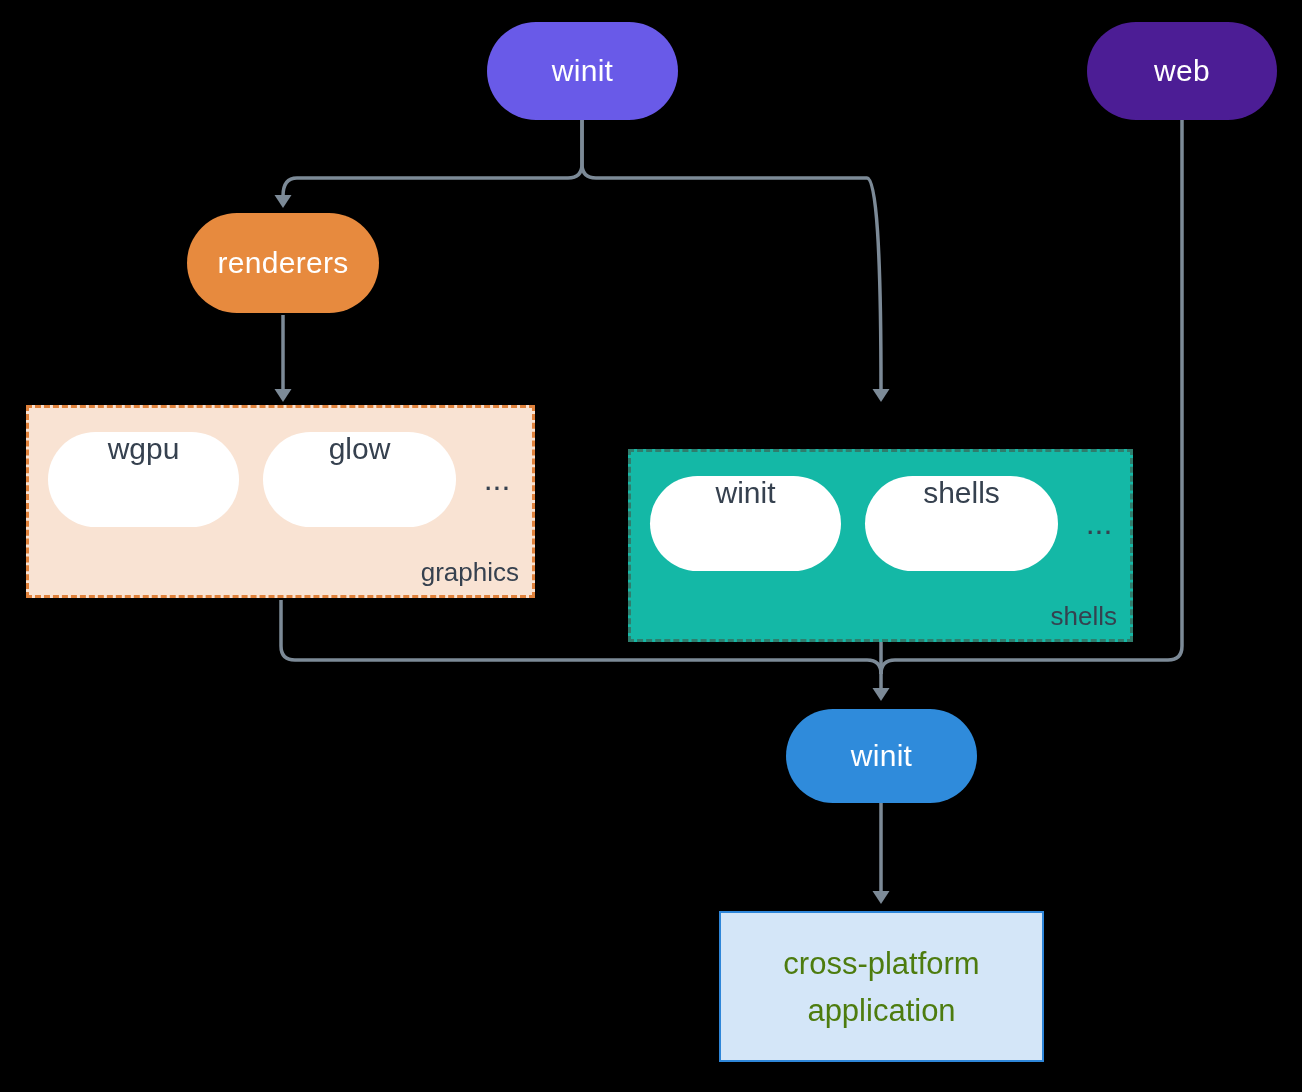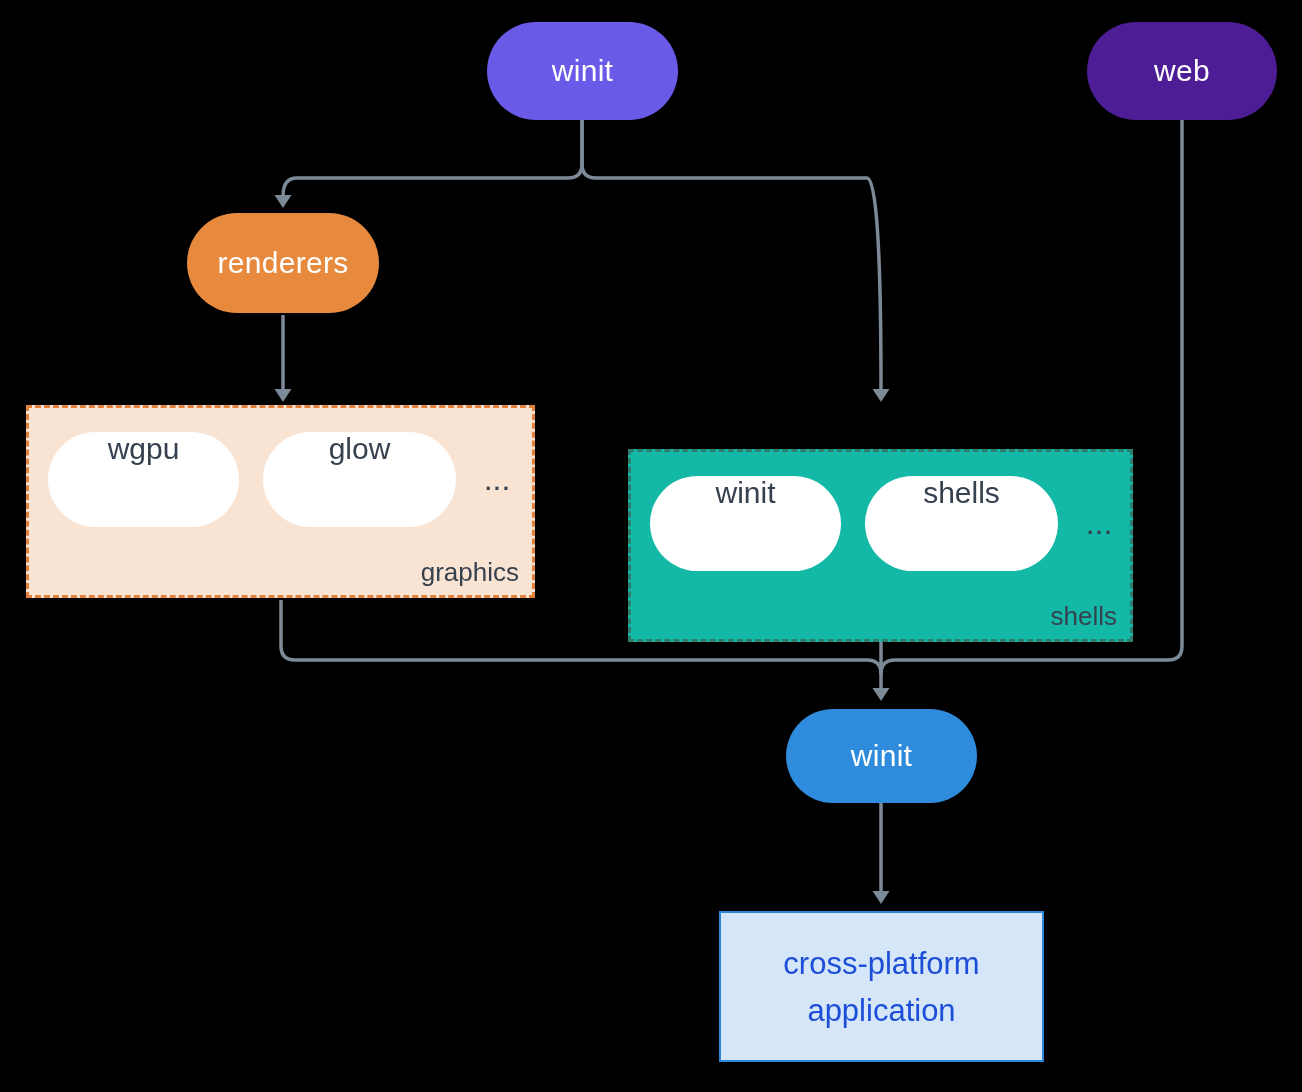--- a/index.html
+++ b/index.html
@@ -91,21 +91,21 @@
     left: 719px; top: 911px; width: 325px; height: 151px;
     box-sizing: border-box;
     background: #D4E6F8;
     border: 2px solid #2E86D9;
     display: flex;
     flex-direction: column;
     align-items: center;
     justify-content: center;
     font-size: 31px;
     line-height: 47px;
-    color: #1d4ed8;
+    color: #4d7c0f;
     text-align: center;
   }
 </style>
 </head>
 <body>
 
 <div class="canvas">
 
   <svg class="edges" width="1302" height="1092" viewBox="0 0 1302 1092">
     <g stroke="#7C8A97" stroke-width="3.5" fill="none">

